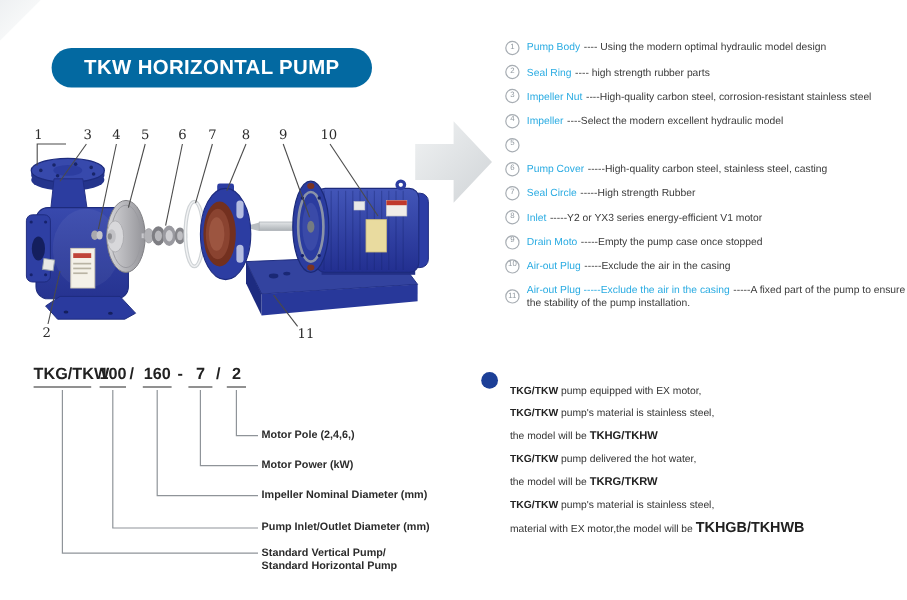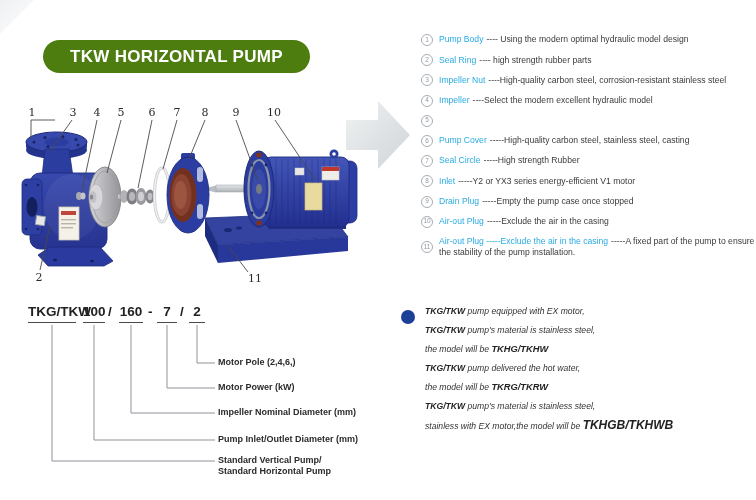--- a/index.html
+++ b/index.html
@@ -3,21 +3,21 @@
 <meta charset="utf-8">
 <style>
   html,body{margin:0;padding:0;}
   .page{position:relative;width:756px;height:500px;background:#ffffff;overflow:hidden;
         font-family:"Liberation Sans",sans-serif;color:#3a3a3a;}
   
   .corner{position:absolute;left:0;top:0;width:34px;height:34px;
           background:linear-gradient(135deg,#eef0f2 0%,#fbfcfc 80%);
           clip-path:polygon(0 0,100% 0,0 100%);}
   
-  .banner{position:absolute;left:43px;top:40px;width:267px;height:33px;background:#4d7c0f;
+  .banner{position:absolute;left:43px;top:40px;width:267px;height:33px;background:#0369a1;
           border-radius:17px;display:flex;align-items:center;justify-content:center;
           color:#fff;font-weight:bold;font-size:17px;letter-spacing:.3px;}
   
   .diagram{position:absolute;left:0;top:95px;}
   .diagram text{font-family:"DejaVu Serif",serif;font-size:11px;fill:#2b2b2b;}
   
   .parts-list{position:absolute;left:421px;top:34px;width:336px;}
   .pl-item{display:flex;align-items:center;margin-bottom:8.2px;font-size:8.6px;line-height:1.32;}
   .pl-num{flex:none;width:10px;height:10px;border:1px solid #a7adb3;border-radius:50%;
           color:#9199a0;font-size:6.5px;display:inline-flex;align-items:center;
@@ -26,21 +26,21 @@
   .pl-desc{color:#3a3a3a;}
   
   .model{position:absolute;left:28px;top:298px;width:352px;height:200px;}
   .tok{position:absolute;top:6px;font-weight:bold;font-size:13.5px;color:#222;}
   .tok-u{border-bottom:1.3px solid #4a4a4a;padding-bottom:3px;text-align:center;}
   .model-svg{position:absolute;left:0;top:0;}
   .m-label{position:absolute;left:190px;font-size:9px;color:#2b2b2b;line-height:11px;font-weight:bold;}
   
   .exsec{position:absolute;left:398px;top:303px;width:356px;}
   .ex-dot{position:absolute;left:3px;top:7px;width:14px;height:14px;border-radius:50%;background:#1c3f97;}
-  .ex-lines{margin:2px 0 0 27px;font-style:italic;}
+  .ex-lines{margin:16px 0 0 27px;}
   .ex-line{font-size:8.6px;line-height:12px;margin-bottom:7px;color:#333;}
   .ex-pre{font-weight:bold;color:#222;}
   .ex-strong{font-weight:bold;color:#222;font-size:9.3px;}
   .ex-line:last-child .ex-strong{font-size:12px;}
 </style>
 </head>
 <body>
 
 <div class="page">
 
@@ -263,21 +263,21 @@
         <span class="pl-text"><span class="pl-name">Seal Circle</span><span class="pl-desc">-----High strength Rubber</span></span>
       </div>
 
       <div class="pl-item">
         <span class="pl-num">8</span>
         <span class="pl-text"><span class="pl-name">Inlet</span><span class="pl-desc">-----Y2 or YX3 series energy-efficient V1 motor</span></span>
       </div>
 
       <div class="pl-item">
         <span class="pl-num">9</span>
-        <span class="pl-text"><span class="pl-name">Drain Plug</span><span class="pl-desc">-----Empty the pump case once stopped</span></span>
+        <span class="pl-text"><span class="pl-name">Drain Moto</span><span class="pl-desc">-----Empty the pump case once stopped</span></span>
       </div>
 
       <div class="pl-item">
         <span class="pl-num">10</span>
         <span class="pl-text"><span class="pl-name">Air-out Plug</span><span class="pl-desc">-----Exclude the air in the casing</span></span>
       </div>
 
       <div class="pl-item">
         <span class="pl-num">11</span>
         <span class="pl-text"><span class="pl-name">Air-out Plug -----Exclude the air in the casing</span><span class="pl-desc">-----A fixed part of the pump to ensure the stability of the pump installation.</span></span>
@@ -324,17 +324,17 @@
         <div class="ex-line"><span class="ex-pre">TKG/TKW</span><span class="ex-mid"> pump's material is stainless steel,</span></div>
 
         <div class="ex-line"><span class="ex-mid">the model will be </span><span class="ex-strong">TKHG/TKHW</span></div>
 
         <div class="ex-line"><span class="ex-pre">TKG/TKW</span><span class="ex-mid"> pump delivered the hot water,</span></div>
 
         <div class="ex-line"><span class="ex-mid">the model will be </span><span class="ex-strong">TKRG/TKRW</span></div>
 
         <div class="ex-line"><span class="ex-pre">TKG/TKW</span><span class="ex-mid"> pump's material is stainless steel,</span></div>
 
-        <div class="ex-line"><span class="ex-mid">stainless with EX motor,the model will be </span><span class="ex-strong">TKHGB/TKHWB</span></div>
+        <div class="ex-line"><span class="ex-mid">material with EX motor,the model will be </span><span class="ex-strong">TKHGB/TKHWB</span></div>
       </div>
   </div>
 
 </div>
 
 </body></html>

